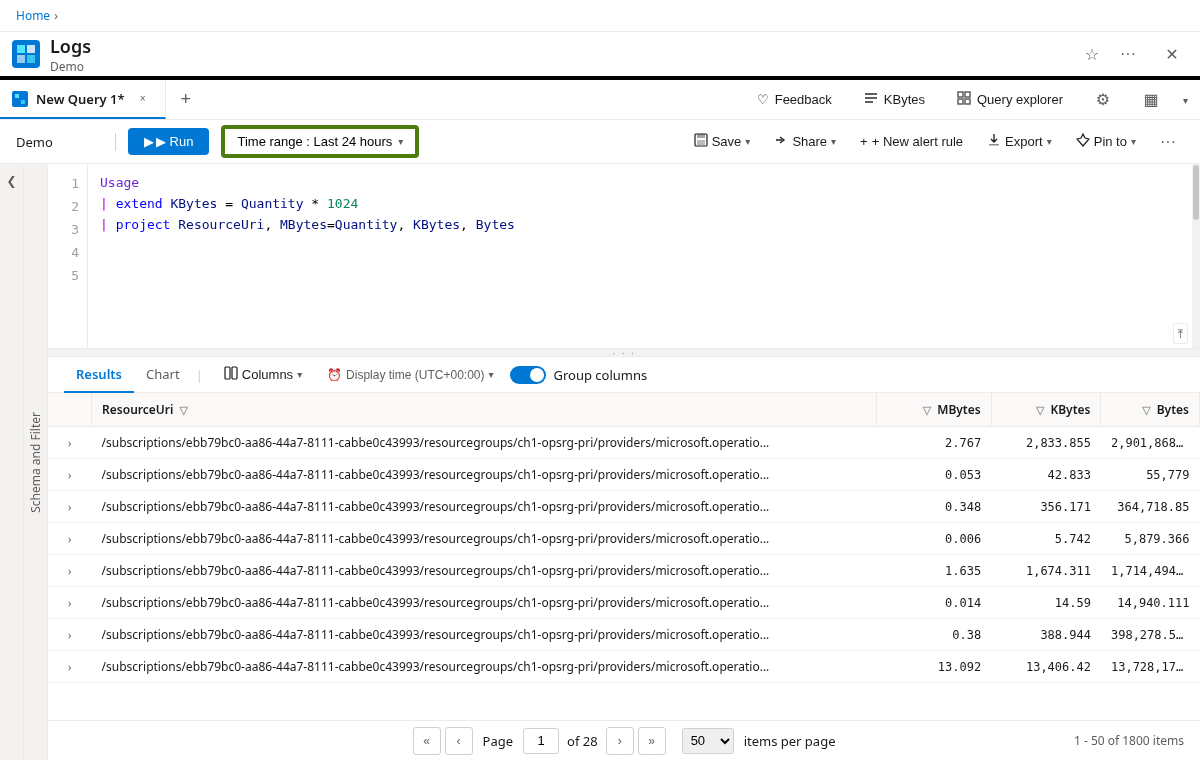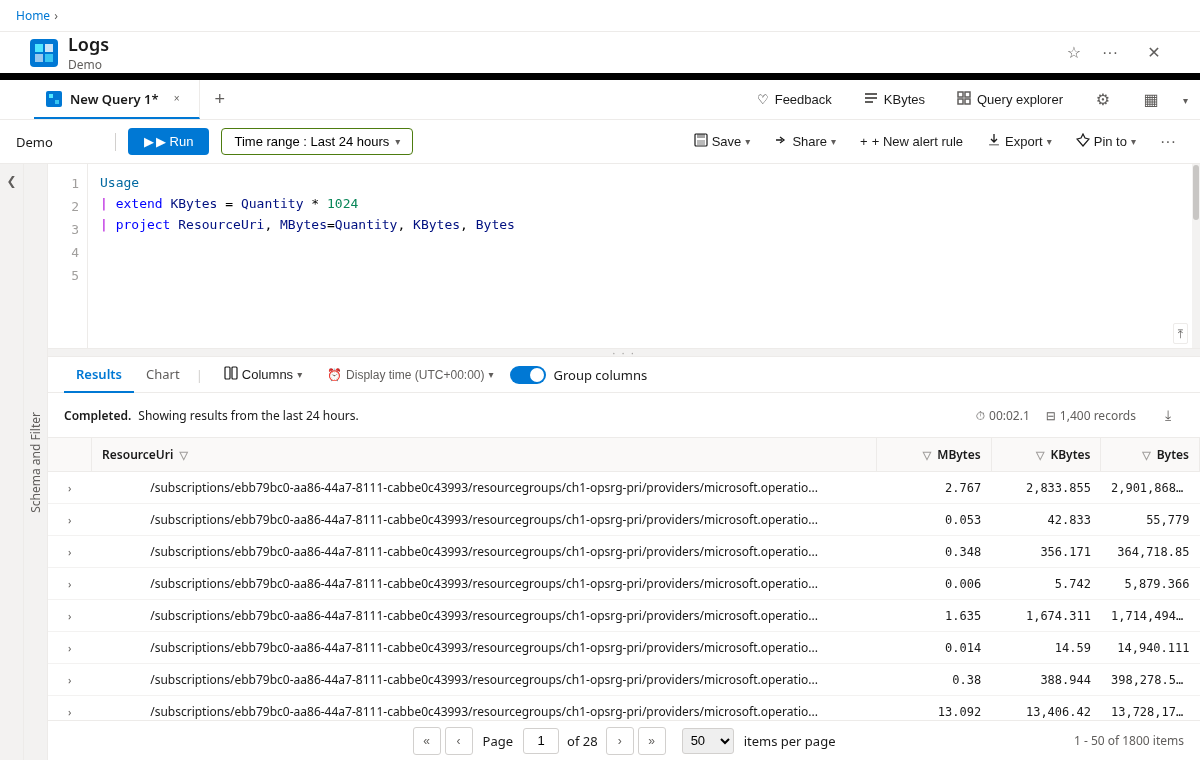--- a/index.html
+++ b/index.html
@@ -16,22 +16,22 @@
       border-bottom: 1px solid #edebe9;
     }
     .breadcrumb-bar .chevron { color: #605e5c; margin: 0 4px; }
     .breadcrumb-bar span { cursor: pointer; }
 
     
     .app-header {
       height: 48px;
       display: flex;
       align-items: center;
-      padding: 0 30px;
-      border-bottom: 7px solid #000000;
+      padding: 0 12px;
+      border-bottom: 4px solid #000000;
     }
     .app-logo {
       width: 28px; height: 28px;
       background: #0078d4;
       border-radius: 4px;
       display: flex; align-items: center; justify-content: center;
       margin-right: 10px;
       flex-shrink: 0;
     }
     .app-title-block { flex: 1; }
@@ -46,21 +46,20 @@
     }
     .close-btn { margin-left: 8px; }
 
     
     .tab-bar {
       height: 40px;
       display: flex;
       align-items: stretch;
       border-bottom: 1px solid #edebe9;
       background: #fff;
-      padding-left: 34px;
     }
     .tab {
       display: flex; align-items: center;
       padding: 0 12px;
       font-size: 13px;
       cursor: pointer;
       border-right: 1px solid #edebe9;
       gap: 8px;
       position: relative;
       min-width: 120px;
@@ -118,21 +117,21 @@
       background: #0078d4;
       color: white;
       border: none;
       padding: 6px 16px;
       border-radius: 4px;
       font-size: 13px;
       cursor: pointer;
       display: flex; align-items: center; gap: 6px;
     }
     .time-range-btn {
-      border: 1px solid #4d7c0f;
+      border: 4px solid #4d7c0f;
       background: #fff;
       padding: 5px 12px;
       border-radius: 4px;
       font-size: 13px;
       cursor: pointer;
       display: flex; align-items: center; gap: 6px;
     }
     .toolbar-right {
       margin-left: auto;
       display: flex; align-items: center; gap: 8px;
@@ -212,21 +211,21 @@
     .line-numbers div { padding: 1px 8px 1px 0; line-height: 21px; }
     .code-area {
       flex: 1;
       padding: 8px 12px;
       font-family: 'Consolas', monospace;
       font-size: 13px;
       line-height: 21px;
       overflow: auto;
     }
     .code-line { white-space: pre; }
-    .kw-table { color: #0369a1; }
+    .kw-table { color: #6d28d9; }
     .kw-op { color: #0000ff; }
     .kw-num { color: #098658; }
     .editor-scrollbar {
       position: absolute;
       right: 0; top: 0; bottom: 0;
       width: 8px;
       background: #f3f2f1;
     }
     .editor-scrollbar-thumb {
       width: 6px; height: 30%;
@@ -363,21 +362,20 @@
       padding: 7px 10px;
       border-bottom: 1px solid #f3f2f1;
       white-space: nowrap;
       overflow: hidden;
       text-overflow: ellipsis;
       max-width: 0;
     }
     .data-table td.resource-col {
       max-width: 540px;
       width: 540px;
-      text-align: center;
     }
     .data-table td.num-col {
       text-align: right;
       font-family: 'Consolas', monospace;
       width: 110px;
     }
     .expand-cell {
       width: 30px; padding: 4px 8px !important;
       color: #605e5c; cursor: pointer; font-size: 11px;
       text-align: center;
@@ -620,37 +618,20 @@
           </button>
         </div>
         <div class="group-columns-toggle">
           <div class="toggle-switch on">
             <div class="toggle-knob"></div>
           </div>
           <span>Group columns</span>
         </div>
       </div>
 
-      <div class="status-bar">
-        <div>
-          <span class="status-completed">Completed.</span>
-          <span style="margin-left:4px;">Showing results from the last 24 hours.</span>
-        </div>
-        <div class="status-right">
-          <div class="status-item">
-            <span>⏱</span>
-            <span>00:02.1</span>
-          </div>
-          <div class="status-item">
-            <span>⊟</span>
-            <span>1,400 records</span>
-          </div>
-          <button class="icon-btn" style="font-size:14px;">⤓</button>
-        </div>
-      </div>
 
       <div class="data-table-wrapper">
         <table class="data-table">
           <thead>
             <tr>
               <th style="width:30px;">
                   <div class="th-inner"></div>
                 </th>
               <th>
                 <div class="th-inner">

